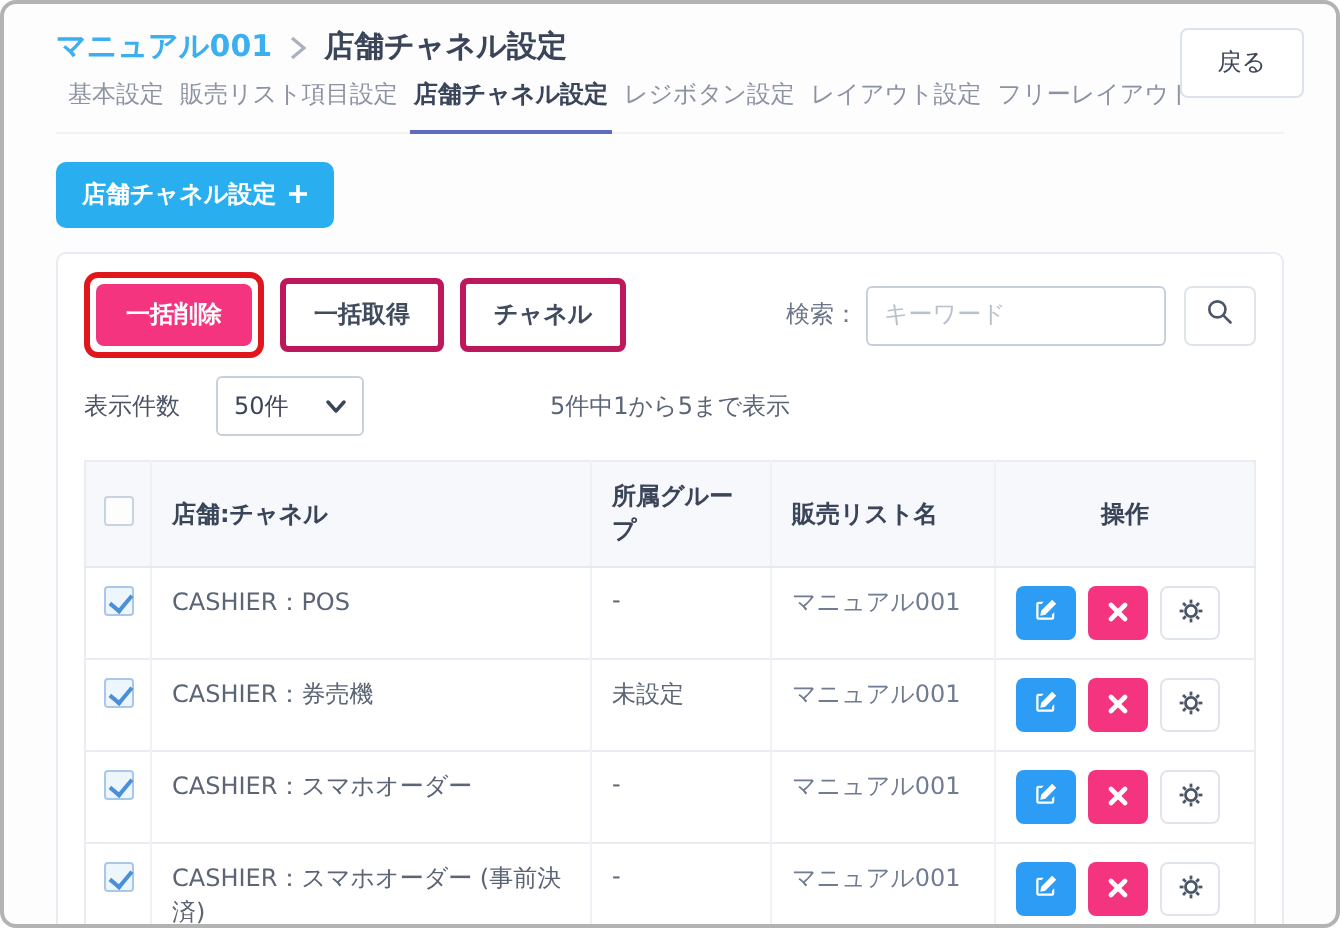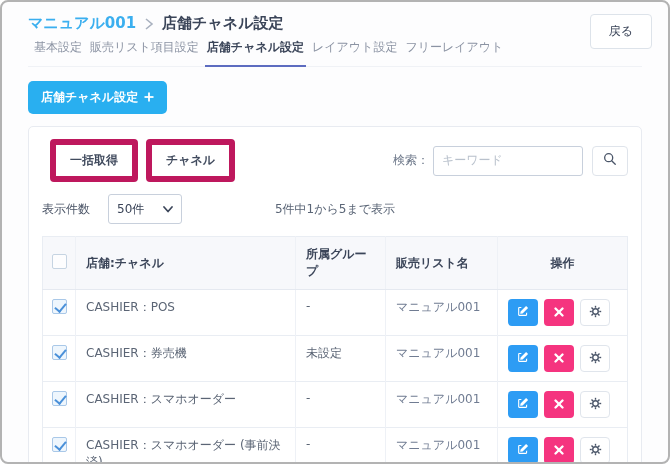--- a/index.html
+++ b/index.html
@@ -44,21 +44,21 @@
     padding:12px 13px 10px 13px;
   }
 
   .toolbar { display:flex; align-items:center; }
   .annotation-box {
     border:3px solid #e0161d; border-radius:7px; padding:3px; display:inline-block;
     margin:-6px 0;
   }
   .btn { font-family:inherit; font-size:12px; font-weight:bold; border-radius:4px; cursor:pointer; }
   .btn-pink { background:#f5347f; color:#fff; border:none; padding:7px 15px; }
-  .btn-white { background:#fff; color:#414b5e; border:6px solid #be185d; padding:7px 14px; margin-left:8px; }
+  .btn-white { background:#fff; color:#414b5e; border:3px solid #be185d; padding:7px 14px; margin-left:8px; }
   .toolbar .spacer { flex:1; }
   .search-label { font-size:12px; color:#6b7688; margin-right:4px; white-space:nowrap; }
   .search-input {
     width:150px; height:30px; border:1px solid #c8d0dc; border-radius:3px; padding:0 8px;
     font-size:12px; font-family:Liberation Serif, serif; color:#3b4559; background:#fff;
   }
   .search-input::placeholder { color:#b9c1cc; }
   .search-btn {
     width:36px; height:30px; margin-left:9px; background:#fff; border:1px solid #dfe4eb;
     border-radius:4px; cursor:pointer; display:inline-flex; align-items:center; justify-content:center;
@@ -121,38 +121,42 @@
     </span>
     <span class="crumb-current">店舗チャネル設定</span>
   </div>
 
   <button class="back-btn">戻る</button>
 
   <div class="tabs">
     <div class="tab">基本設定</div>
     <div class="tab">販売リスト項目設定</div>
     <div class="tab active">店舗チャネル設定</div>
+    <div class="tab">レジボタン設定</div>
     <div class="tab">レイアウト設定</div>
     <div class="tab">フリーレイアウト</div>
 
   </div>
 
   <button class="add-btn">
     <span>店舗チャネル設定</span>
     <span>
       <svg width="10" height="10" viewBox="0 0 10 10">
           <line x1="5" y1="0.5" x2="5" y2="9.5" stroke="#fff" stroke-width="1.8"></line>
           <line x1="0.5" y1="5" x2="9.5" y2="5" stroke="#fff" stroke-width="1.8"></line>
         </svg>
     </span>
   </button>
 
   <div class="card">
 
     <div class="toolbar">
+      <span class="annotation-box">
+        <button class="btn btn-pink">一括削除</button>
+      </span>
       <button class="btn btn-white">一括取得</button>
       <button class="btn btn-white">チャネル</button>
       <span class="spacer"></span>
       <span class="search-label">検索：</span>
       <input class="search-input" type="text" placeholder="キーワード" style="">
       <button class="search-btn">
         <span>
           <svg width="14" height="14" viewBox="0 0 16 16">
               <circle cx="6.5" cy="6.5" r="4.6" fill="none" stroke="#4a5568" stroke-width="1.5"></circle>
               <line x1="10.2" y1="10.2" x2="14" y2="14" stroke="#4a5568" stroke-width="1.5" stroke-linecap="round"></line>

